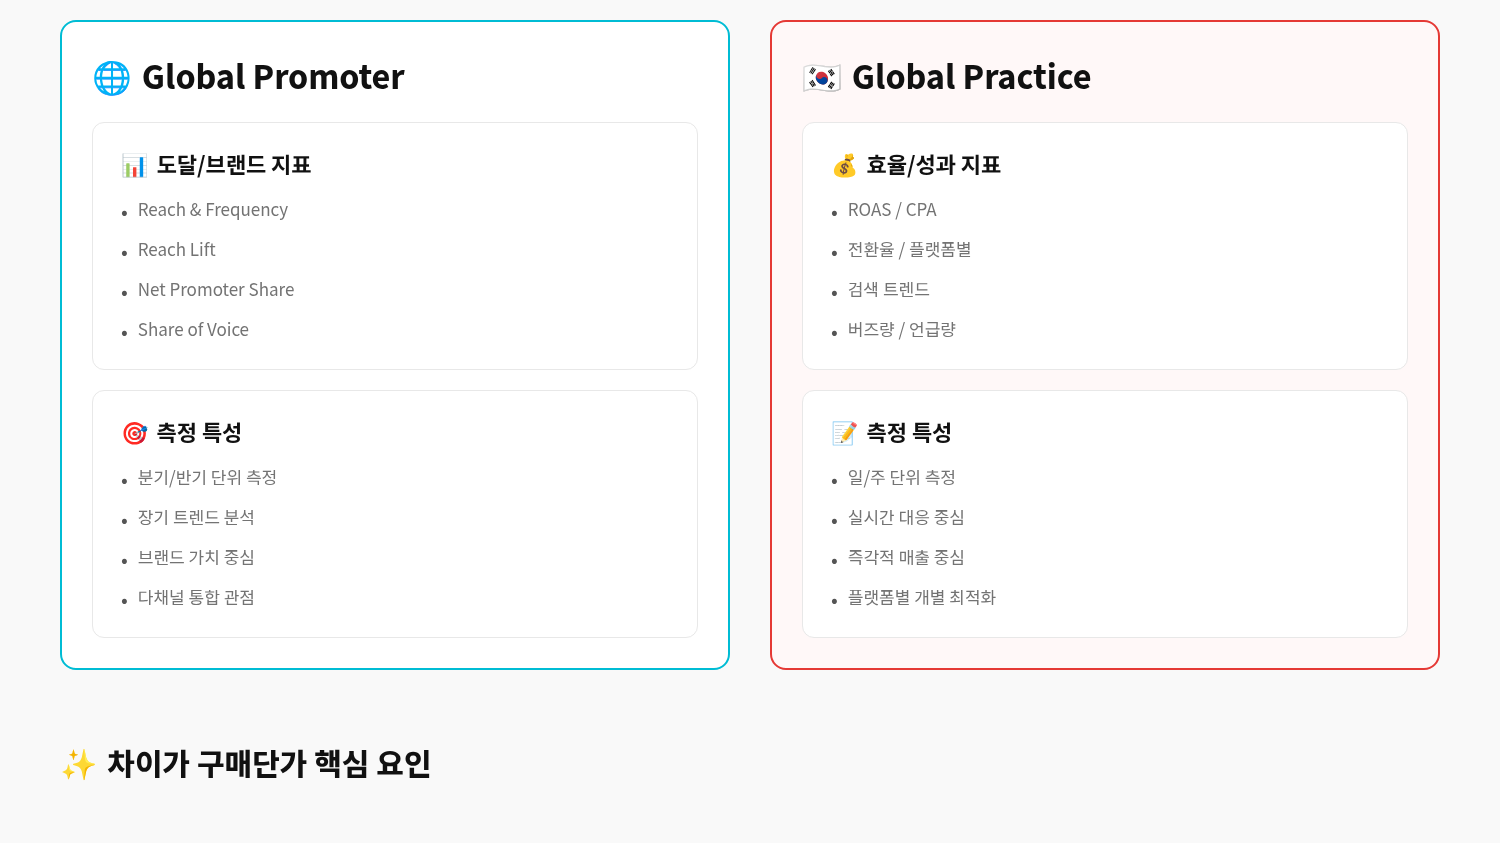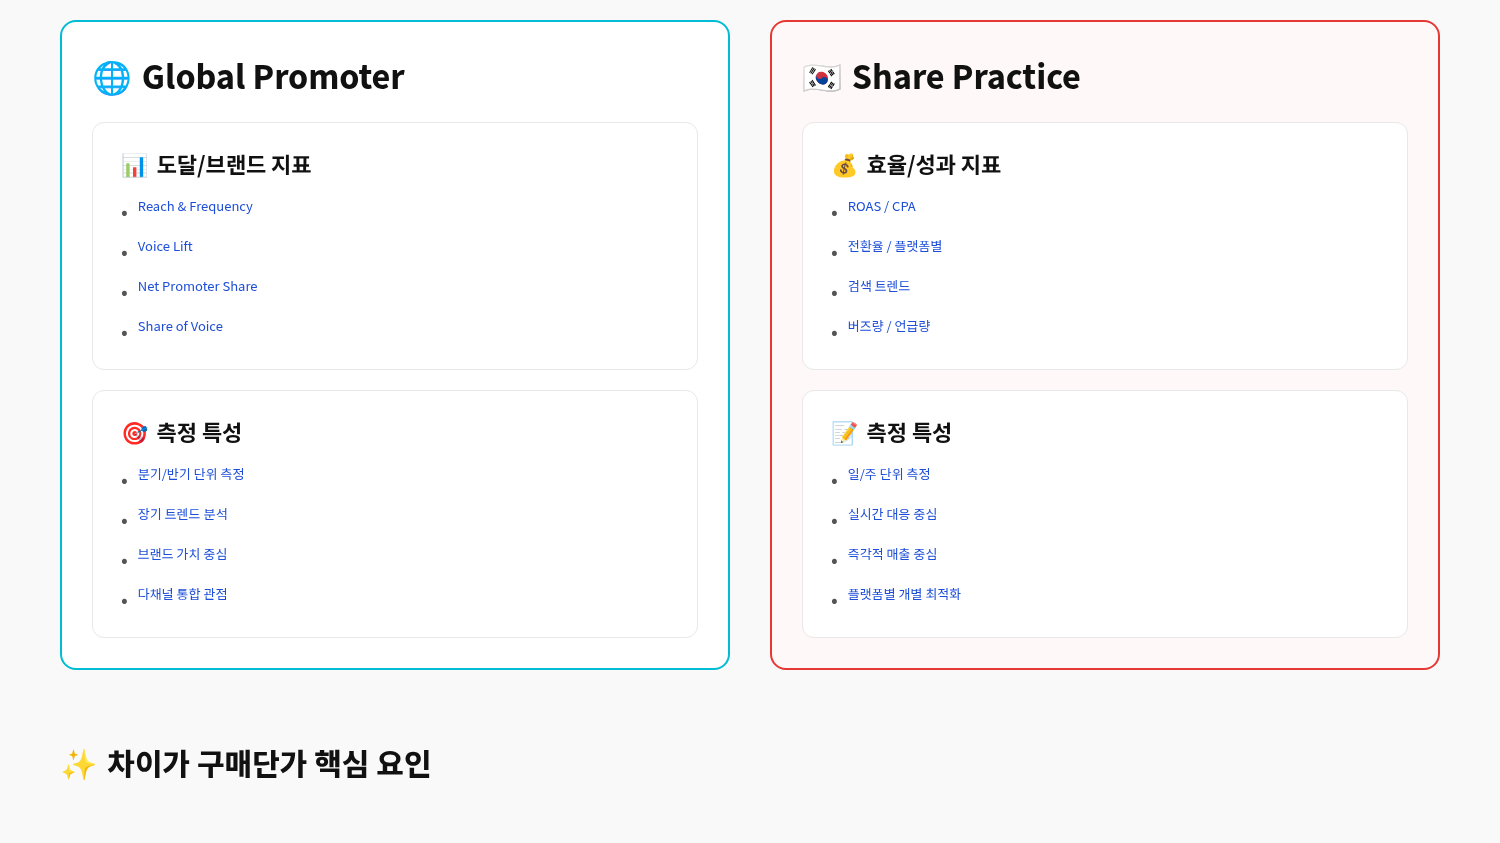--- a/index.html
+++ b/index.html
@@ -75,22 +75,22 @@
       align-items: center;
       gap: 8px;
     }
 
     .inner-card ul {
       list-style: none;
       padding: 0;
     }
 
     .inner-card ul li {
-      font-size: 13px;
-      color: #1d4ed8;
+      font-size: 17px;
+      color: #737373;
       margin-bottom: 12px;
       display: flex;
       align-items: flex-start;
       gap: 10px;
       line-height: 1.4;
     }
 
     .inner-card ul li::before {
       content: '•';
       color: #555;
@@ -133,21 +133,21 @@
       <div class="inner-card">
         <div class="inner-card-title">
           <span>📊</span>
           <span>도달/브랜드 지표</span>
         </div>
         <ul>
           <li>
               <span>Reach &amp; Frequency</span>
             </li>
           <li>
-              <span>Voice Lift</span>
+              <span>Reach Lift</span>
             </li>
           <li>
               <span>Net Promoter Share</span>
             </li>
           <li>
               <span>Share of Voice</span>
             </li>
         </ul>
       </div>
 
@@ -169,21 +169,21 @@
           <li>
               <span>다채널 통합 관점</span>
             </li>
         </ul>
       </div>
     </div>
 
     <div class="korean-card">
       <div class="card-title">
         <span>🇰🇷</span>
-        <span>Share Practice</span>
+        <span>Global Practice</span>
       </div>
 
       <div class="inner-card">
         <div class="inner-card-title">
           <span>💰</span>
           <span>효율/성과 지표</span>
         </div>
         <ul>
           <li>
               <span>ROAS / CPA</span>

